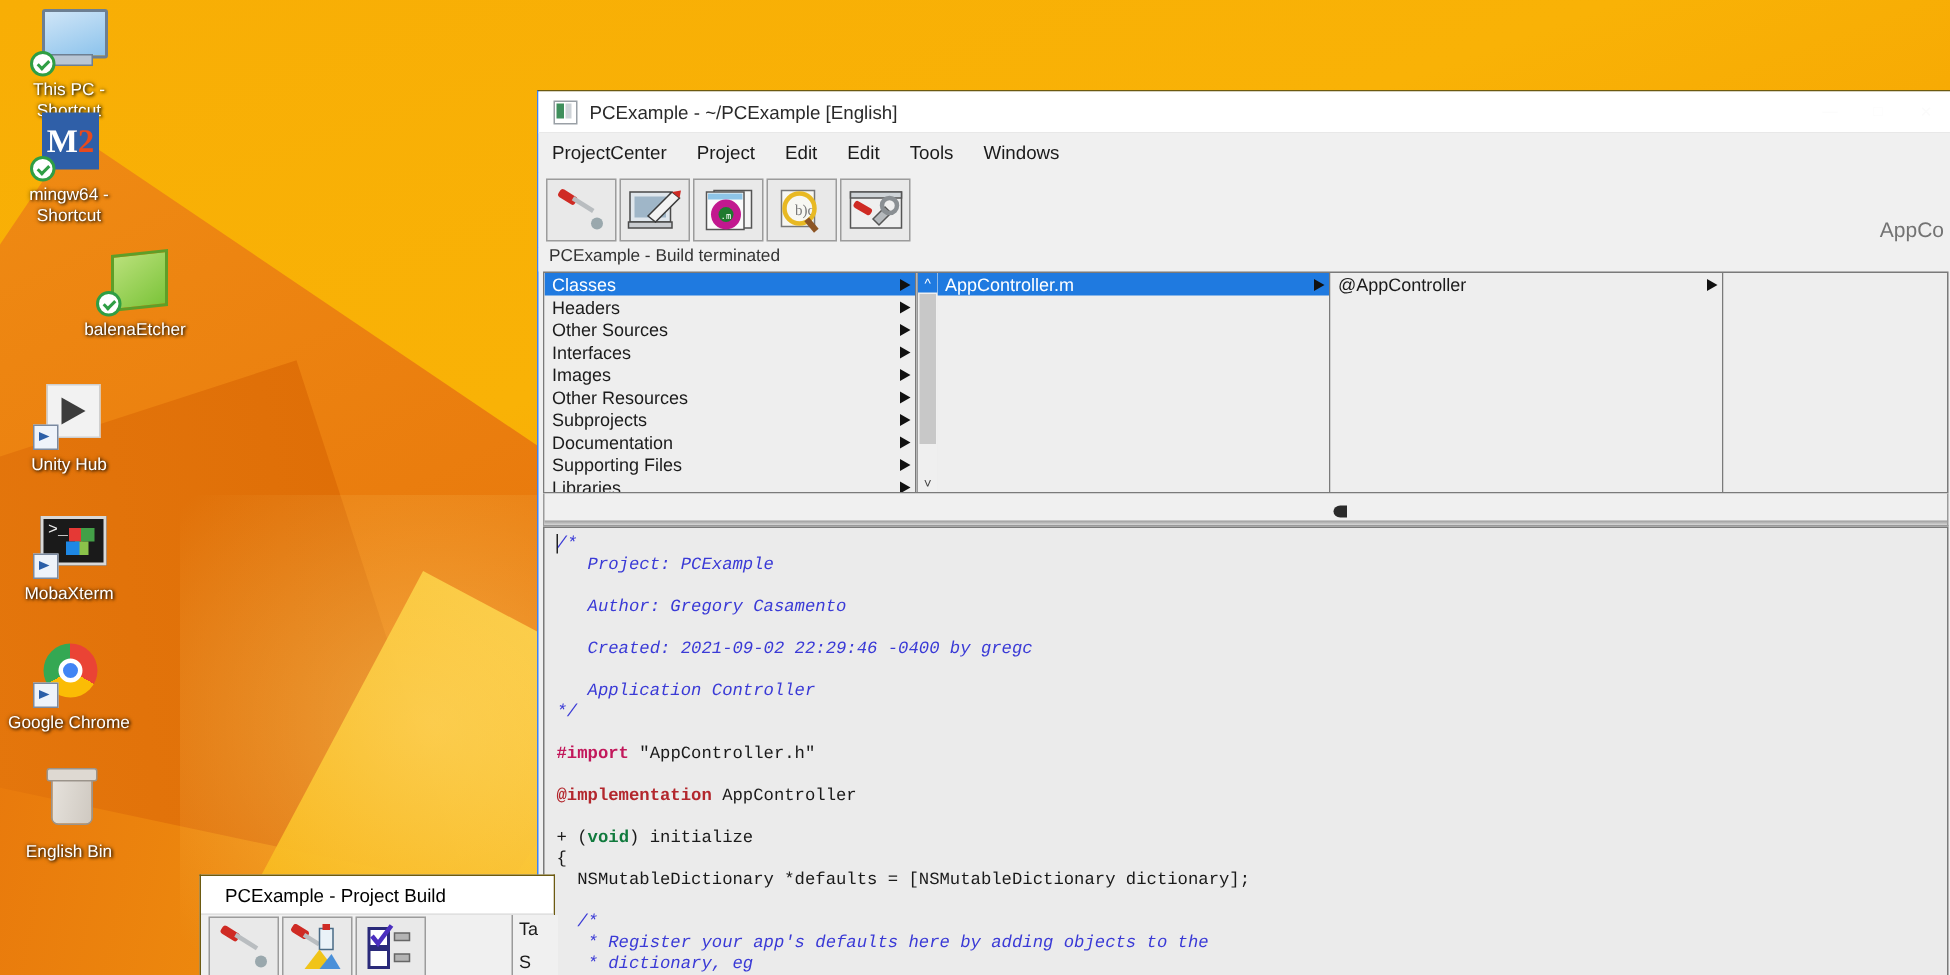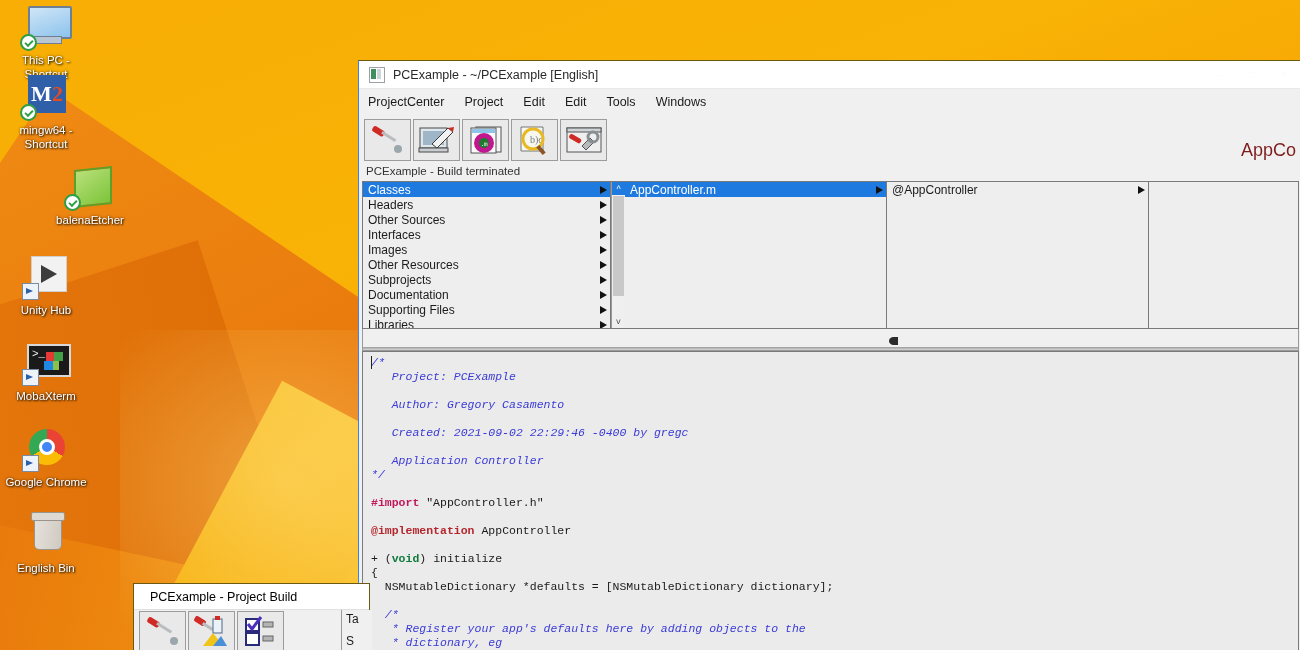--- a/index.html
+++ b/index.html
@@ -94,21 +94,21 @@
   
   #pc-window{left:358px;top:60px;width:942px;height:590px;
     border-left:1px solid #3b82f6;border-top:1px solid #6c5a10;}
   #pc-menubar{height:26px;background:#f0f0f0;display:flex;align-items:center;
     padding-left:9px;gap:20px;}
   #pc-menubar .mi{font-size:12.5px;color:#1b1b1b;cursor:default;}
   #pc-toolbar{height:50px;background:#f0f0f0;display:flex;align-items:center;
     padding-left:5px;gap:2px;position:relative;}
   .tbtn{width:45px;height:40px;background:#e9e9e9;border:1px solid #9c9c9c;
     display:flex;align-items:center;justify-content:center;position:relative;overflow:hidden;}
-  .tb-label-right{position:absolute;right:4px;bottom:4px;font-size:18px;color:#7f1d1d;
+  .tb-label-right{position:absolute;right:4px;bottom:4px;font-size:14px;color:#737373;
     white-space:nowrap;}
   #pc-status{height:16px;background:#f0f0f0;font-size:11.5px;color:#333;padding-left:7px;}
 
   #pc-browser{height:148px;margin:0 0 0 3px;border:1px solid #7a7a7a;background:#e9e9e9;
     display:flex;box-sizing:border-box;width:937px;}
   .bcol{width:248px;border-right:1px solid #7a7a7a;background:#eeeeee;position:relative;
     box-sizing:border-box;overflow:hidden;}
   .bcol.wide{width:262px;}
   .bcol.last{border-right:none;flex:1;}
   .brow{height:15px;display:flex;align-items:center;padding:0 3px 0 5px;font-size:12px;

